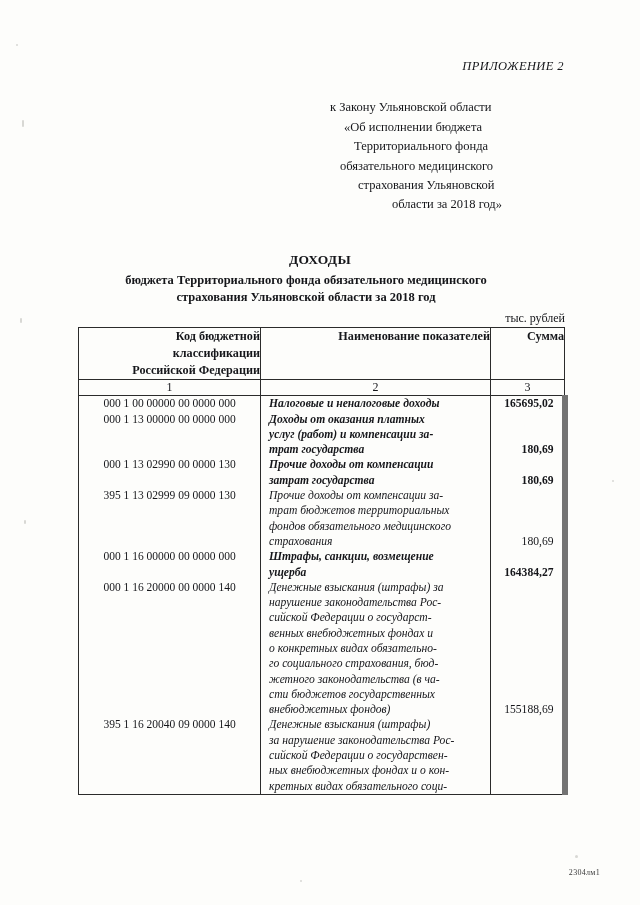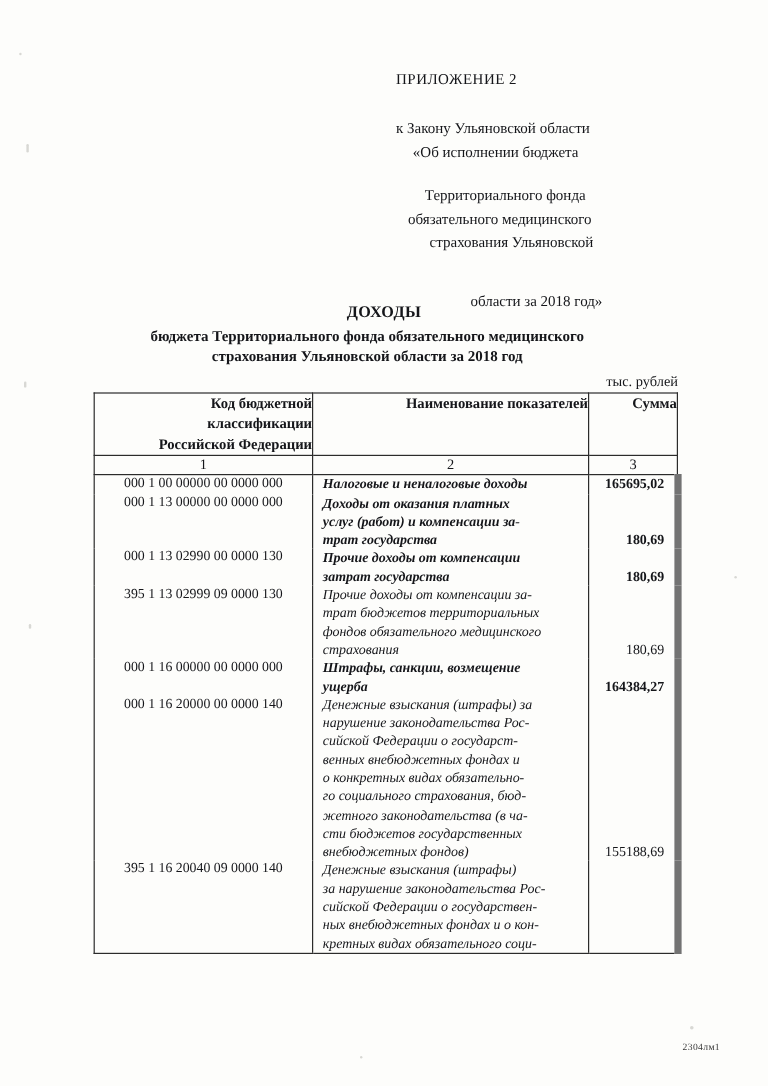--- a/index.html
+++ b/index.html
@@ -30,38 +30,39 @@
 
   .header-block {
     position: absolute;
     top: 57px;
     left: 330px;
     width: 270px;
     font-size: 12.5px;
     line-height: 1.55;
   }
   .header-title {
-    text-align: left;
+    text-align: right;
     letter-spacing: .4px;
     padding-right: 36px;
+    font-style: italic;
   }
   .header-lines {
     margin-top: 22px;
     text-align: left;
   }
   .hl {
     display: block;
     white-space: nowrap;
   }
   .hl.i1 { padding-left: 0px; }
   .hl.i2 { padding-left: 14px; }
-  .hl.i3 { padding-left: 24px; margin-top: 17px; }
+  .hl.i3 { padding-left: 24px; }
   .hl.i4 { padding-left: 10px; }
   .hl.i5 { padding-left: 28px; }
-  .hl.i6 { padding-left: 62px; margin-top: 30px; }
+  .hl.i6 { padding-left: 62px; }
 
   .doc-title {
     position: absolute;
     top: 252px;
     left: 0;
     width: 640px;
     text-align: center;
     font-weight: bold;
     font-size: 13.5px;
     letter-spacing: .3px;

